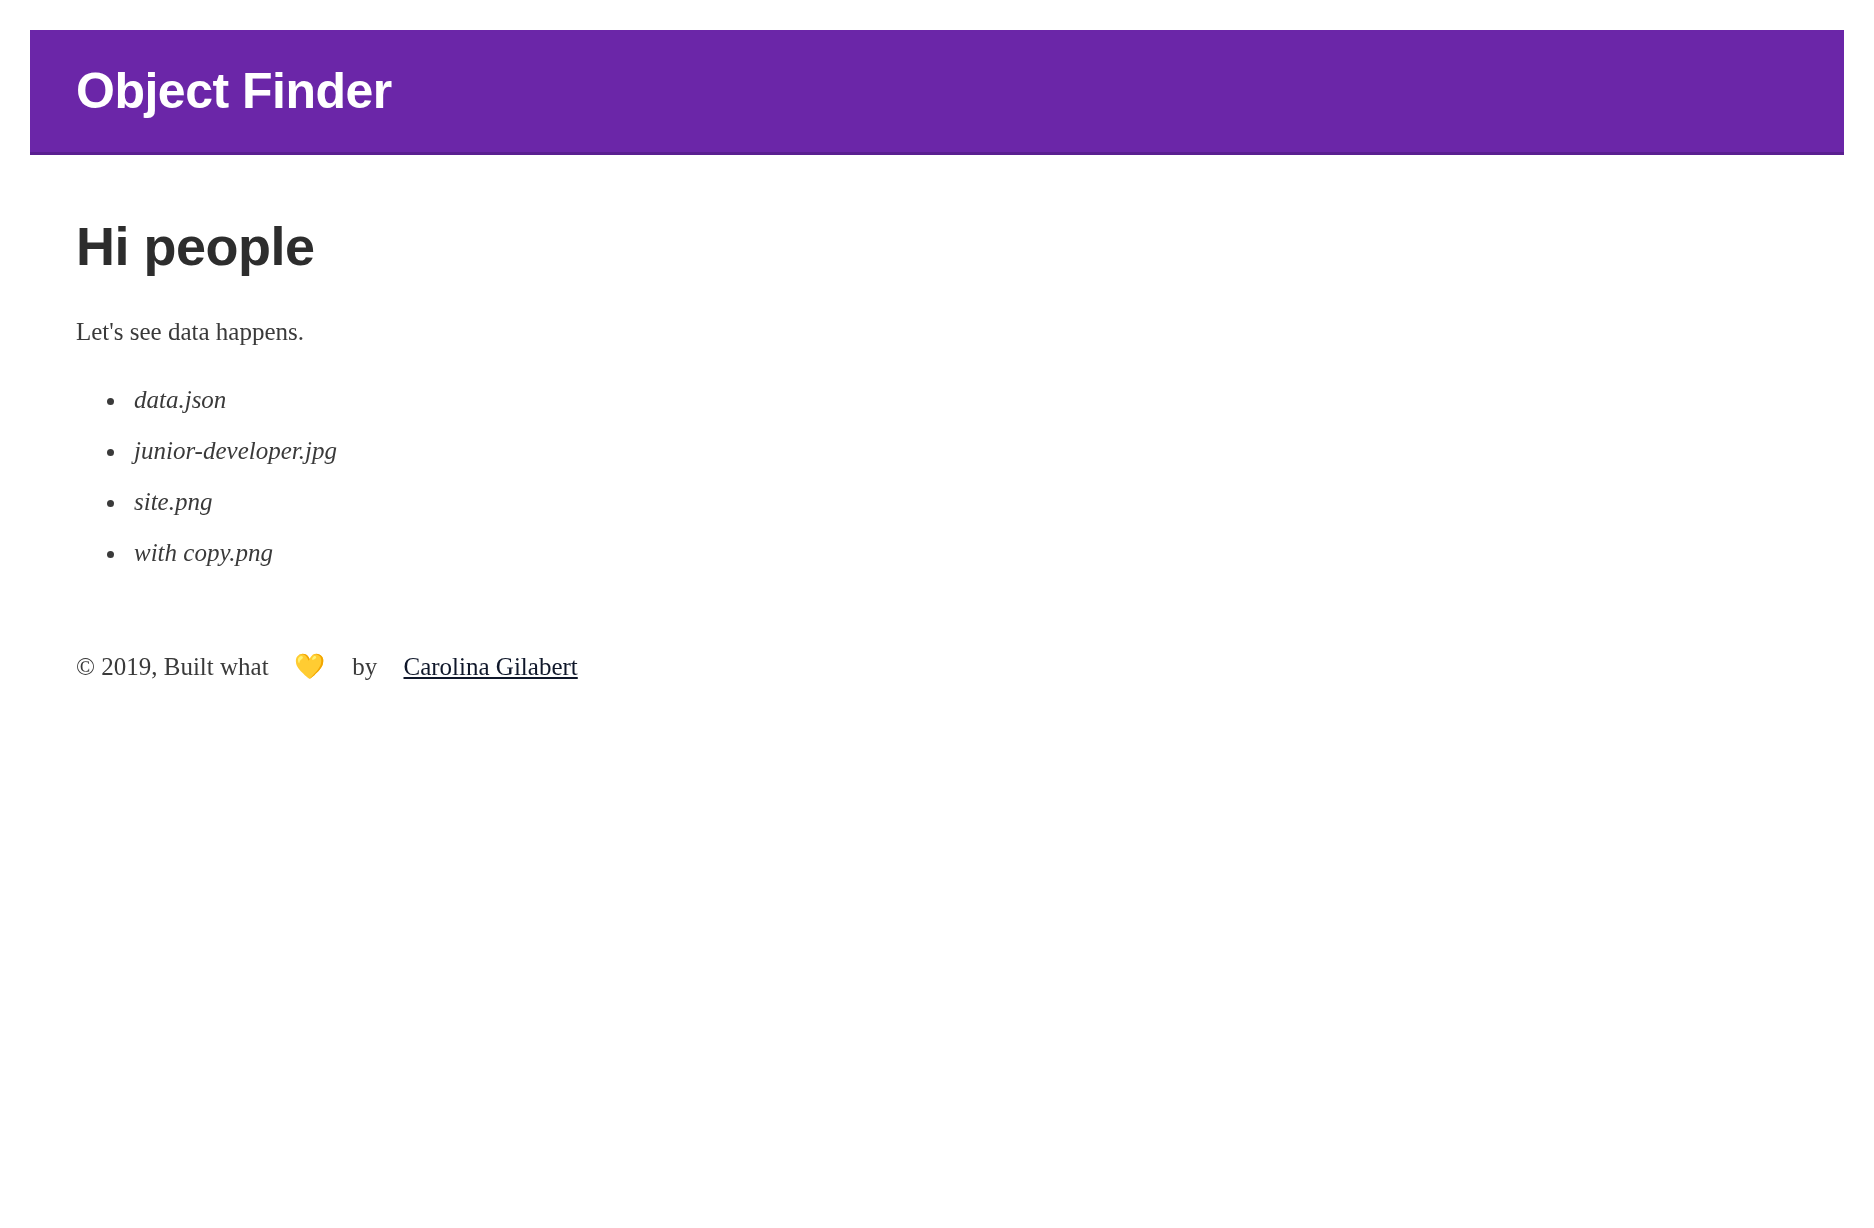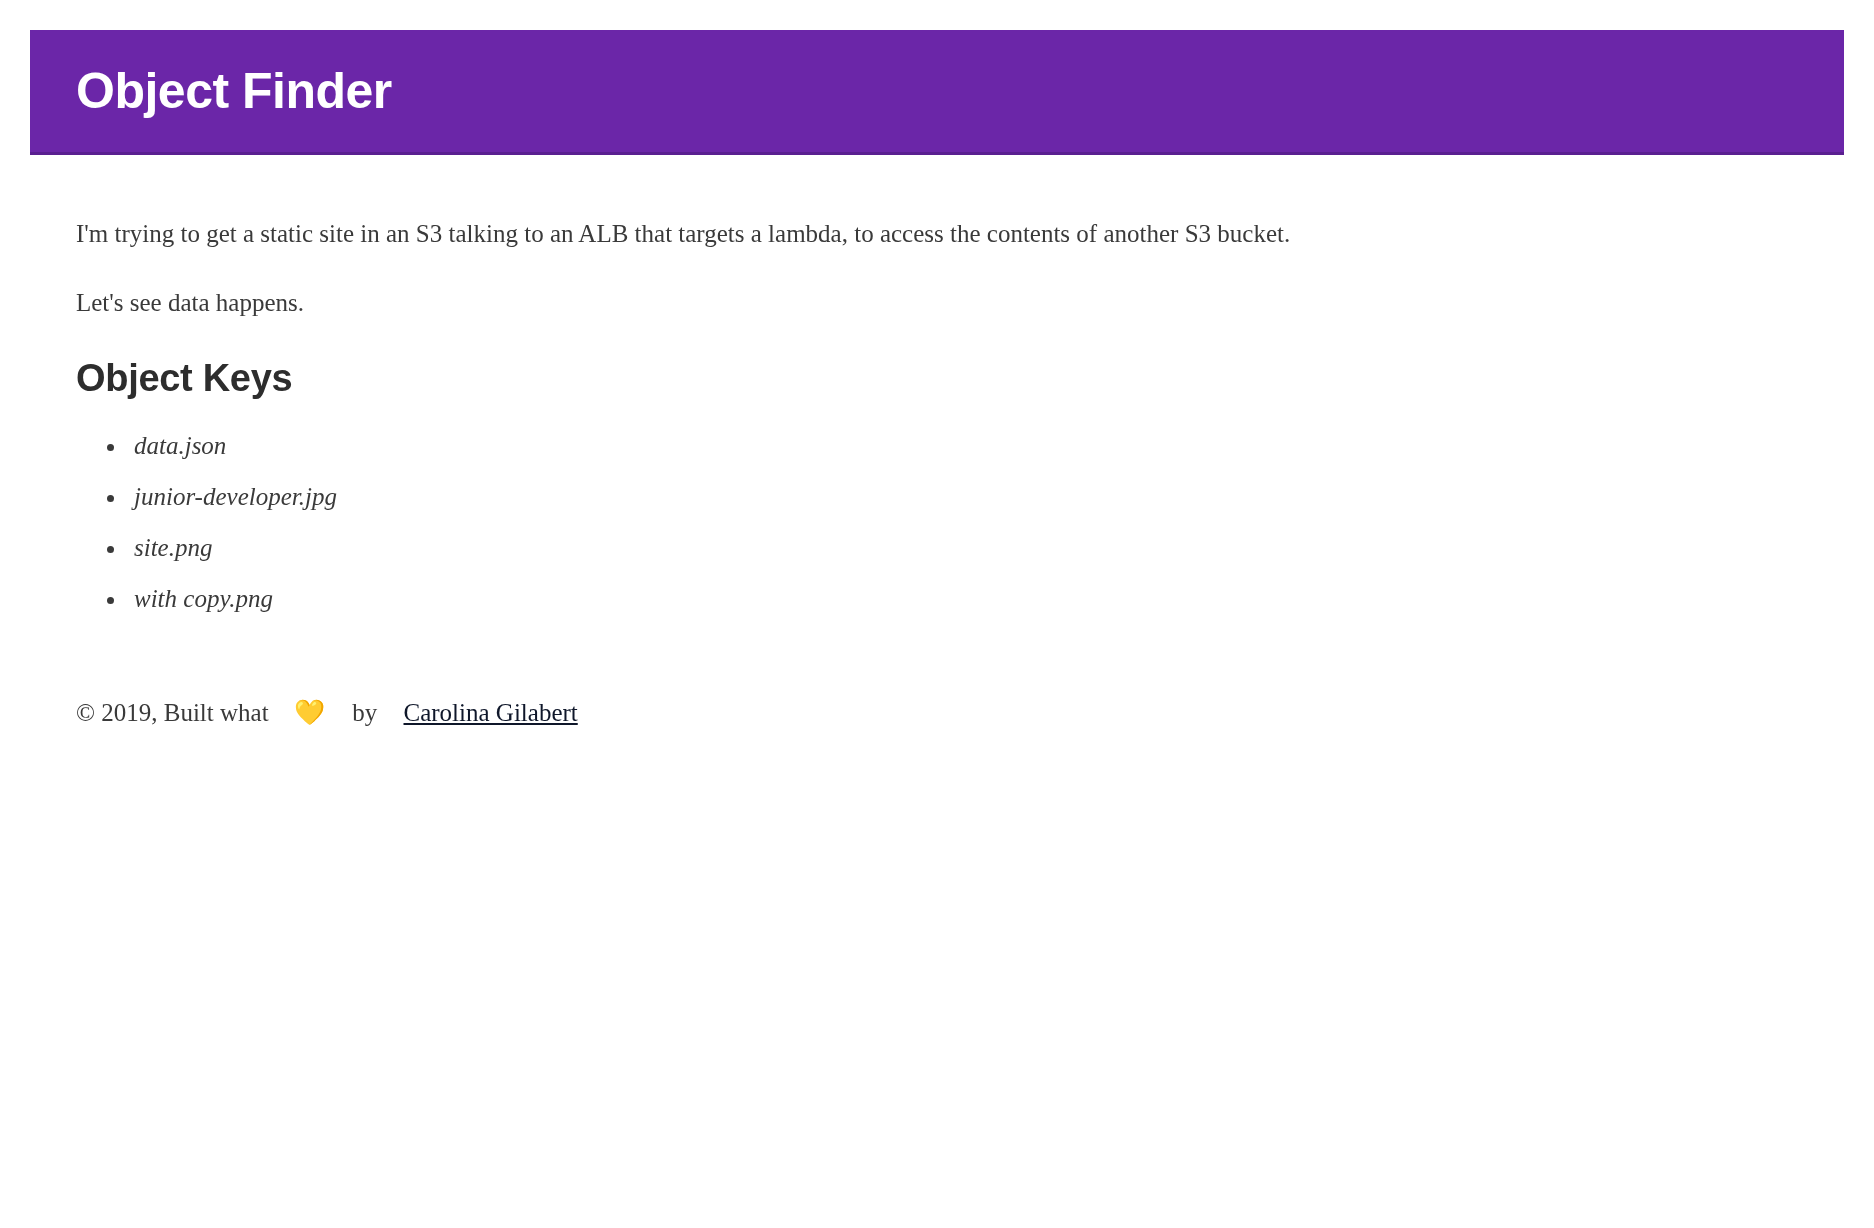--- a/index.html
+++ b/index.html
@@ -77,23 +77,22 @@
     }
   </style>
 </head>
 <body>
 
 <header>
   <h1>Object Finder</h1>
 </header>
 
 <main>
-  <p class="body-text">I'm trying to get a static site in an S3 talking to an ALB that targets a lambda, to access the contents of another S3 bucket.</p>
+  <h2 class="greeting">Hi people</h2>
   <p class="body-text">Let's see data happens.</p>
-  <h3 class="section-title">Object Keys</h3>
   <ul class="object-list">
     <li>data.json</li>
     <li>junior-developer.jpg</li>
     <li>site.png</li>
     <li>with copy.png</li>
   </ul>
 </main>
 
 <footer>
   <span>© 2019, Built what </span><span class="heart">💛</span><span> by </span><a href="#">Carolina Gilabert</a>

